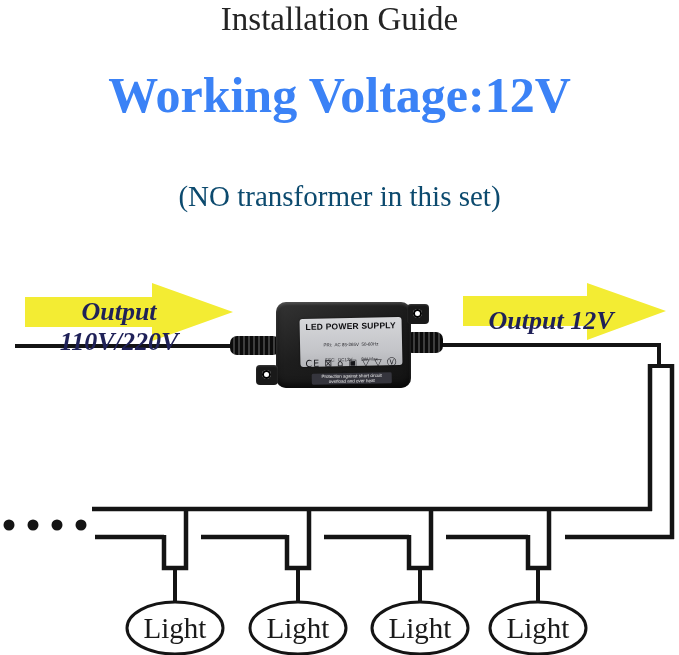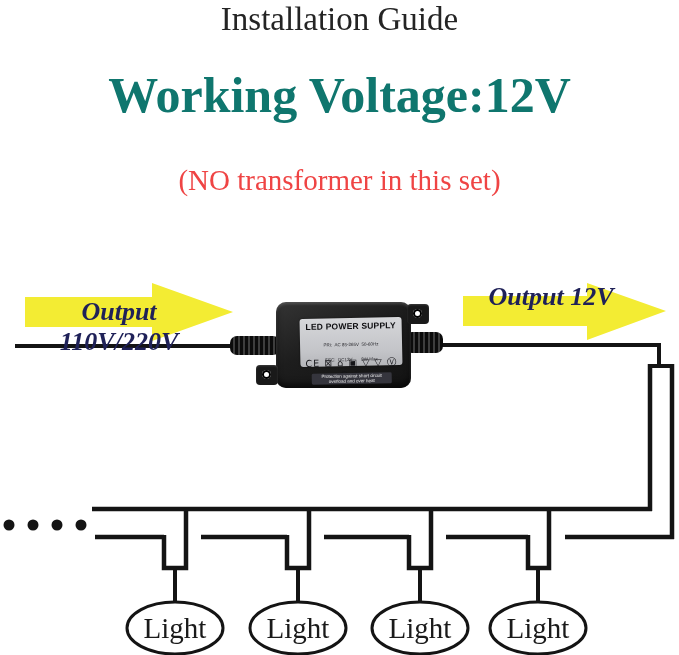--- a/index.html
+++ b/index.html
@@ -7,30 +7,30 @@
   .stage {
     position:relative; width:679px; height:655px;
     background:#ffffff; overflow:hidden;
     font-family:"Liberation Serif","DejaVu Serif",serif;
     color:#1c1c1c;
   }
   .abs { position:absolute; }
   .centered { left:0; right:0; text-align:center; }
 
   .title        { top:-2px;  font-size:33px; line-height:42px; font-weight:400; color:#242424; }
-  .voltage      { top:64px;  font-size:50px; line-height:62px; font-weight:700; color:#0f766e; }
-  .note         { top:159px; font-size:29px; line-height:42px; color:#ef4444; }
+  .voltage      { top:64px;  font-size:50px; line-height:62px; font-weight:700; color:#3b82f6; }
+  .note         { top:175px; font-size:29px; line-height:42px; color:#0c4a6e; }
   .caption      { top:430px; font-size:33px; line-height:46px; font-style:italic; color:#222222; }
 
   .arrow-label {
     position:absolute; font-style:italic; font-weight:700;
     font-size:26px; line-height:30px; color:#1f2158; text-align:center;
   }
   .arrow-label.input  { left:20px;  top:297px; width:198px; }
-  .arrow-label.output { left:455px; top:282px; width:192px; }
+  .arrow-label.output { left:455px; top:306px; width:192px; }
 
   svg.wiring { position:absolute; left:0; top:0; }
 
   
   .cable {
     position:absolute;
     background:repeating-linear-gradient(90deg,#0b0b0b 0 3px,#3d3d3d 3px 5px);
     border-radius:7px;
   }
   .cable.left  { left:230px; top:336px; width:50px; height:19px; }

